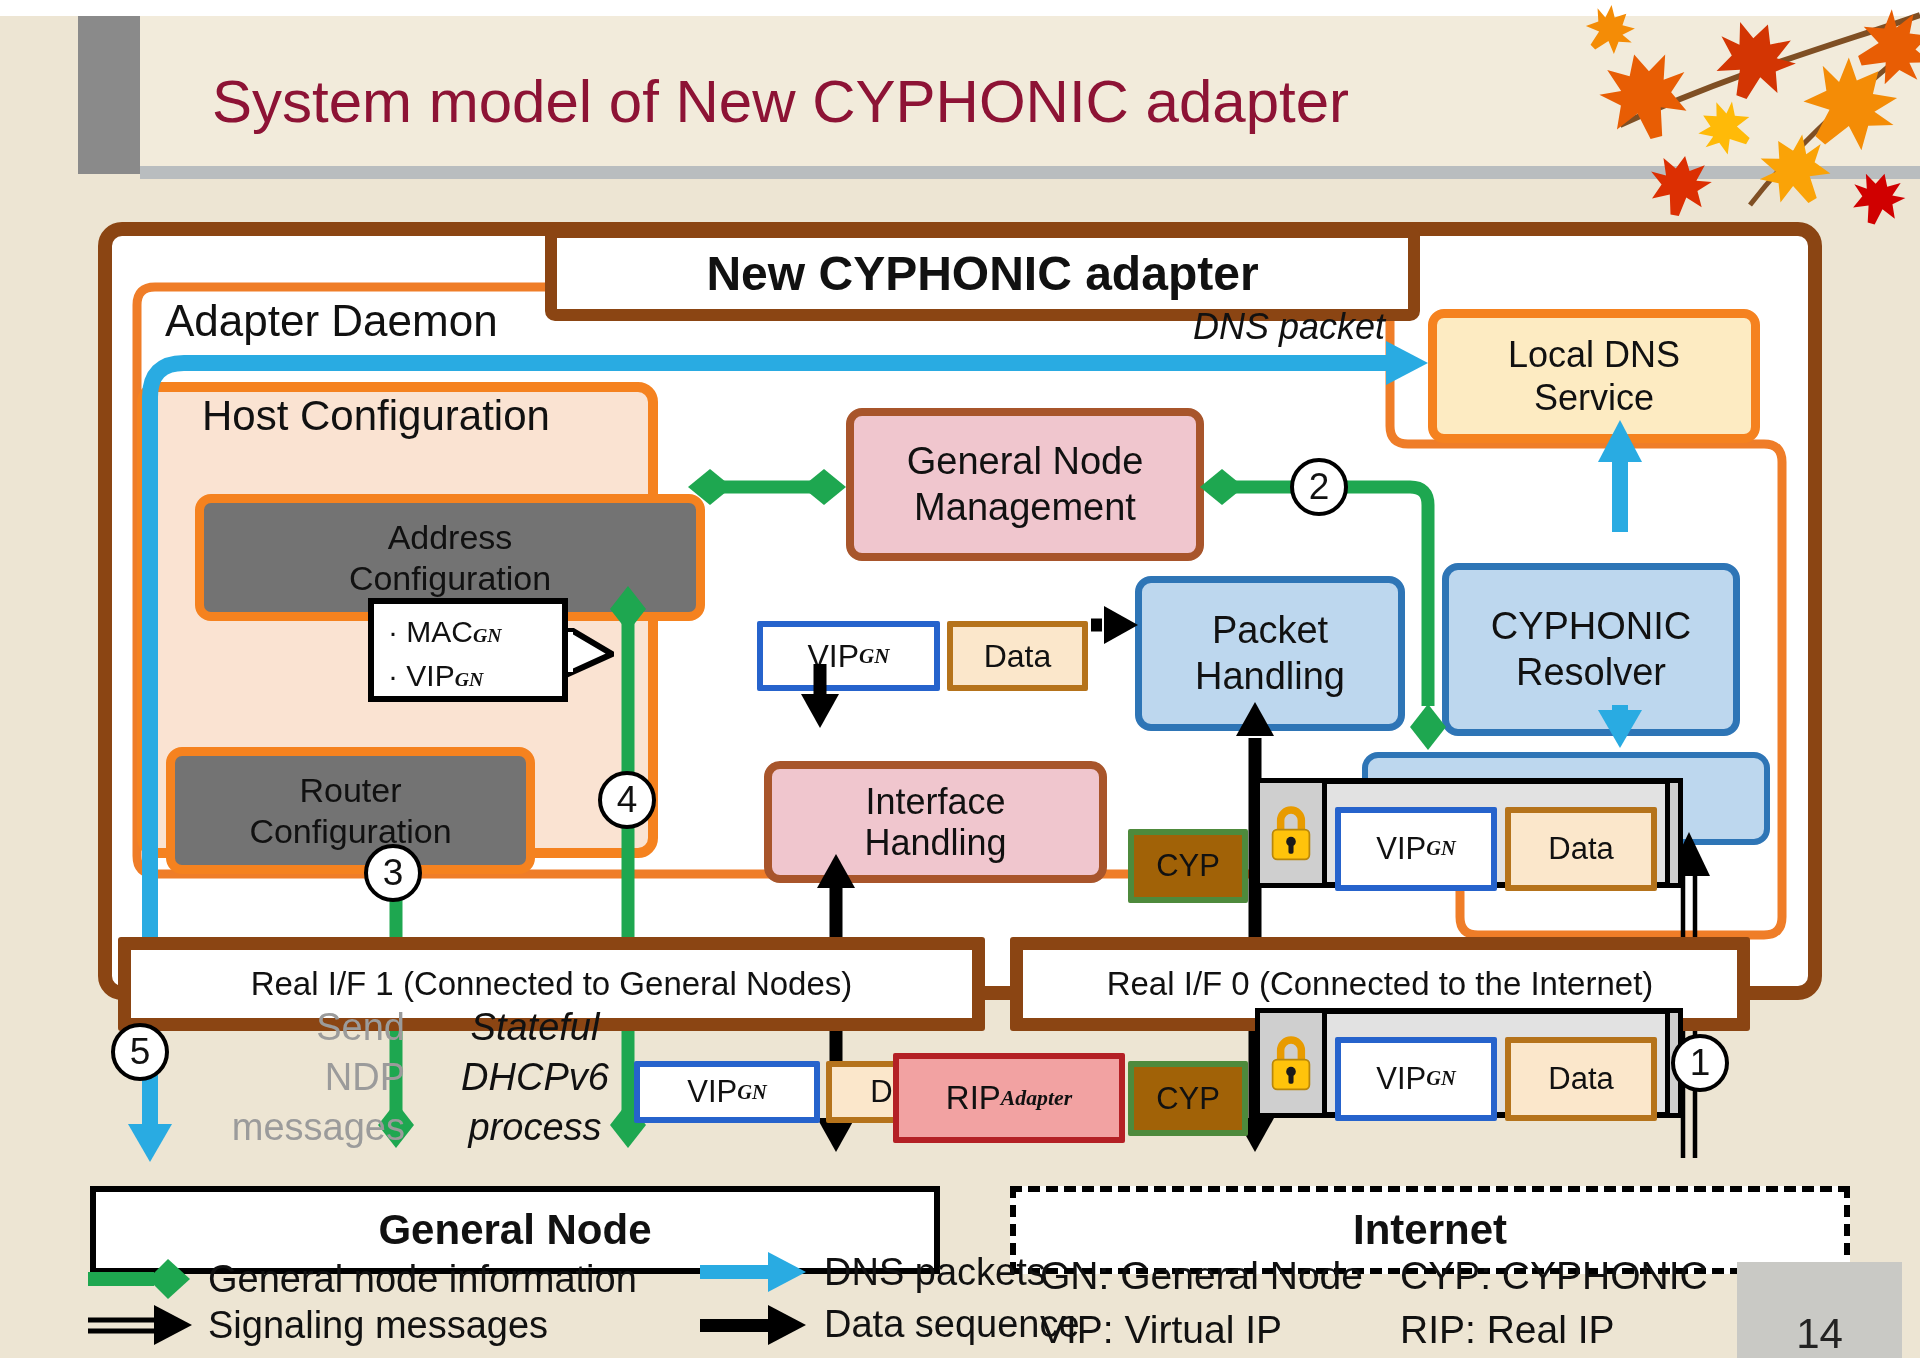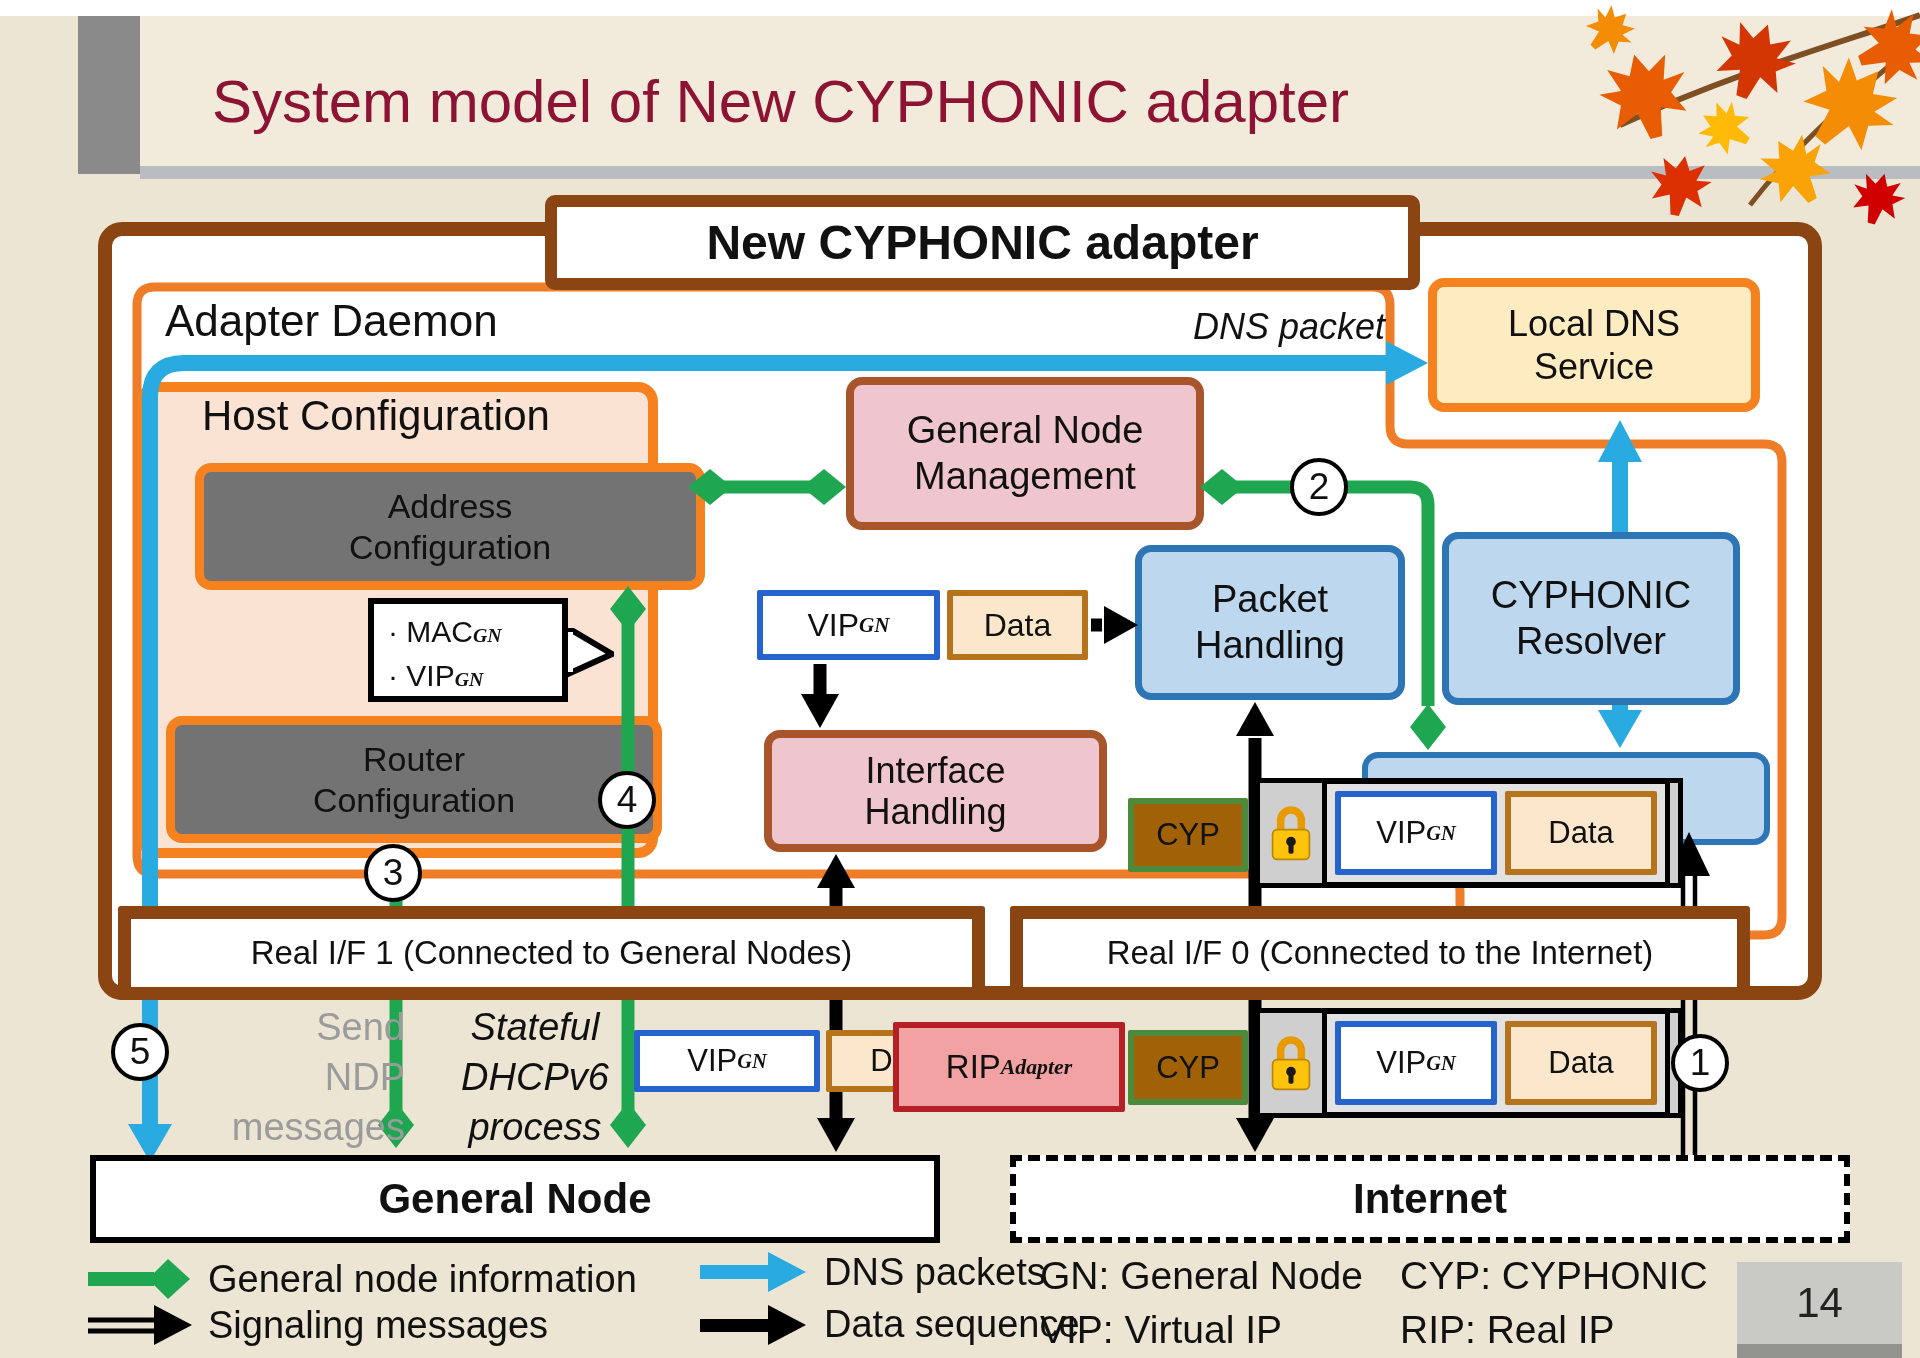--- a/index.html
+++ b/index.html
@@ -1,19 +1,19 @@
 <!DOCTYPE html>
 <html><head>
 <meta charset="utf-8">
 <style>
   html,body{margin:0;padding:0;background:#d8d0bd;}
   #stage{position:relative;width:1920px;height:1358px;overflow:hidden;
          background:#EDE5D3;font-family:"Liberation Sans",sans-serif;color:#111;}
   .abs{position:absolute;box-sizing:border-box;}
-  .flexc{display:flex;align-items:center;justify-content:center;text-align:center;}
+  .flexc{display:flex;align-items:center;justify-content:center;text-align:center;margin-top:31px;}
   [data-bind]{white-space:pre-line;}
   .sub{font-family:"Liberation Serif",serif;font-style:italic;font-weight:bold;font-size:0.66em;letter-spacing:0;}
   
   .z1{z-index:1}.z2{z-index:2}.z3{z-index:3}.z4{z-index:4}
   .z6{z-index:6}.z7{z-index:7}.z8{z-index:8}.z9{z-index:9}
   
   .orangebox{border:9px solid #F5821F;background:#737373;border-radius:16px;}
   .pinkbox{border:8px solid #A8552B;background:#F0C6CE;border-radius:16px;}
   .bluebox{border:7px solid #2E75B6;background:#BDD7EE;border-radius:16px;}
   .ifbar{border:13px solid #8B4513;background:#fff;border-radius:3px;}
@@ -74,21 +74,21 @@
   <div class="abs z4" data-bind="adapter.dns_packet" style="left:1100px;top:306px;width:285px;text-align:right;font-size:36px;font-style:italic;">DNS packet</div>
 
   <div class="abs z4" style="left:137px;top:382px;width:521px;height:476px;border:10px solid #F5821F;
               background:#FAE3D2;border-radius:20px;">
     <div data-bind="modules.host_configuration" style="position:absolute;left:55px;top:0;font-size:42px;white-space:nowrap;">Host Configuration</div>
   </div>
   <div class="abs z4 flexc orangebox" style="left:195px;top:463px;width:510px;height:127px;">
     <span data-bind="modules.address_configuration" style="font-size:34px;line-height:1.2;">Address
 Configuration</span>
   </div>
-  <div class="abs z4 flexc orangebox" style="left:166px;top:716px;width:496px;height:127px;">
+  <div class="abs z4 flexc orangebox" style="left:166px;top:716px;width:369px;height:127px;">
     <span data-bind="modules.router_configuration" style="font-size:34px;line-height:1.2;">Router
 Configuration</span>
   </div>
 
   <div class="abs z4" style="left:368px;top:598px;width:200px;height:104px;background:#fff;border:6px solid #000;">
     <div style="padding:6px 0 0 14px;font-size:30px;line-height:1.45;">
       <div><span data-bind="callout.mac_item">· MAC</span><span class="sub" data-bind="callout.subscript">GN</span></div>
       <div><span data-bind="callout.vip_item">· VIP</span><span class="sub" data-bind="callout.subscript">GN</span></div>
     </div>
   </div>

